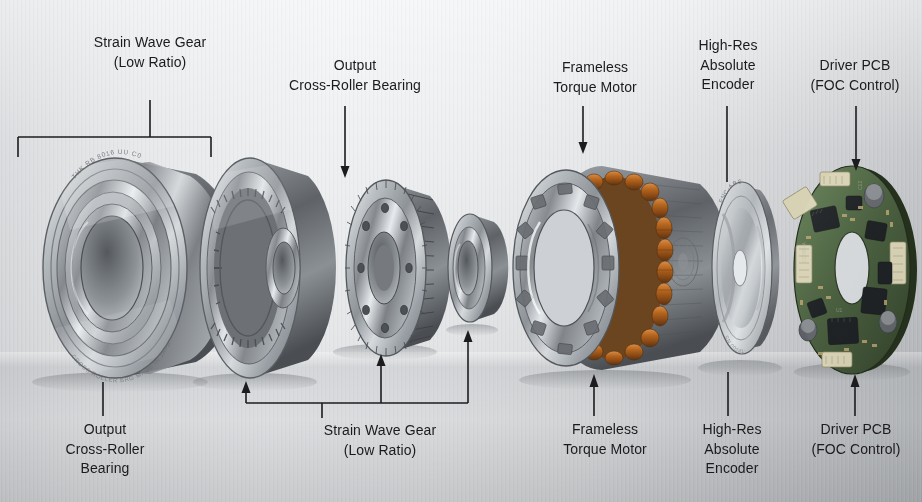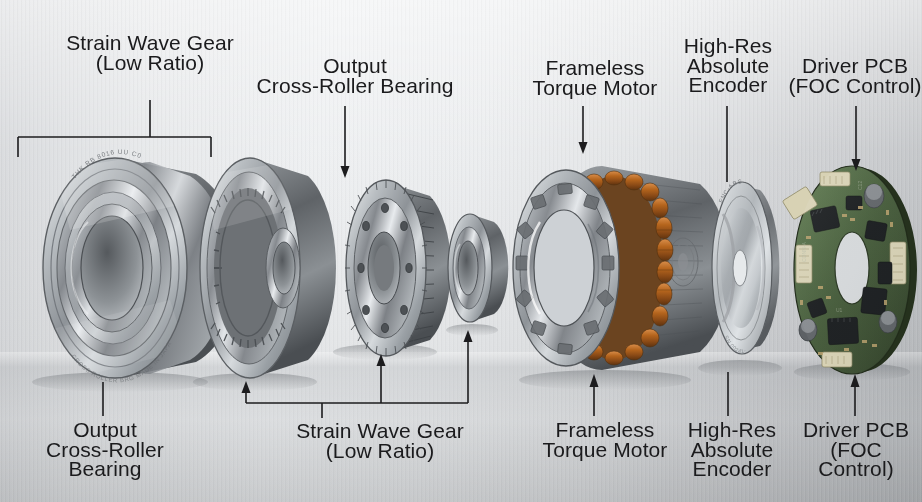--- a/index.html
+++ b/index.html
@@ -28,21 +28,21 @@
   
   #floor {
     position:absolute; left:0; right:0; top:352px; height:150px;
     background:linear-gradient(180deg, rgba(255,255,255,0.30) 0%, rgba(160,164,168,0.22) 10%, rgba(200,204,208,0.10) 45%, rgba(120,124,128,0.14) 100%);
     pointer-events:none;
   }
 
   .lbl {
     position:absolute;
     color:#1b1b1d;
-    font-size:21px;
+    font-size:14px;
     line-height:19.5px;
     text-align:center;
     white-space:pre-line;
     letter-spacing:0.1px;
   }
 
   svg.overlay { position:absolute; inset:0; width:922px; height:502px; pointer-events:none; }
 </style>
 </head>
 <body>

